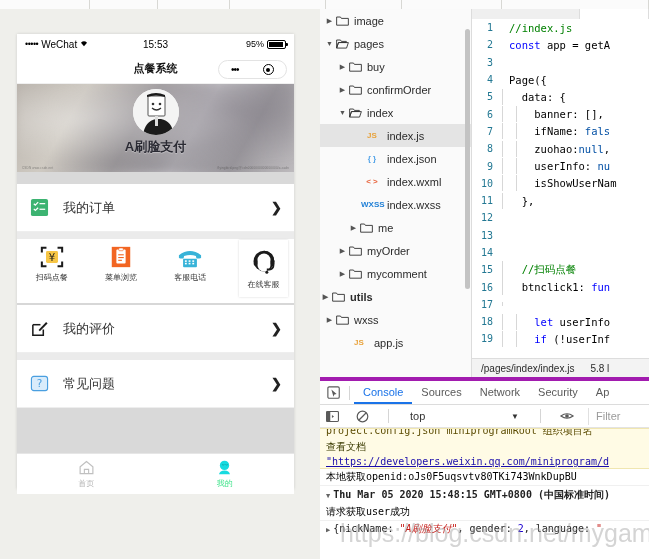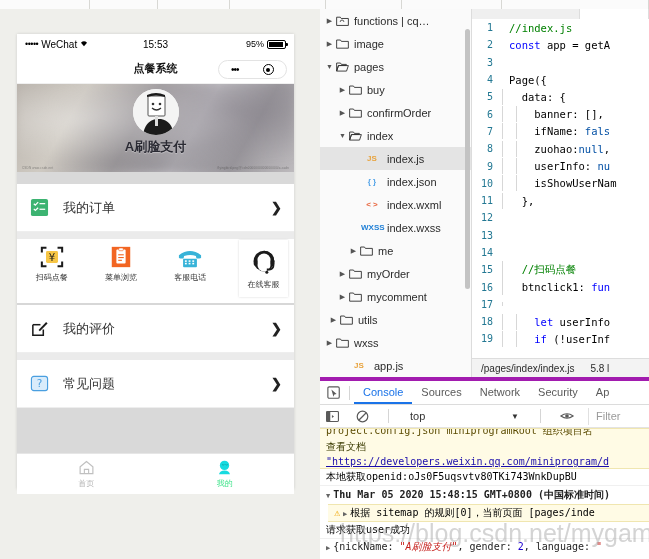--- a/index.html
+++ b/index.html
@@ -475,30 +475,20 @@
             <path d="M7 6.5 q1.5 1.2 3 0 M11 6.5 q1.5 1.2 3 0" stroke="#0b9ea2" stroke-width="0.9" fill="none"></path>
           </svg>
           <span class="tab-label tab-on">我的</span>
         </div>
       </div>
     </div>
   </div>
 
   <div class="tree-pane" id="treePane">
     <div class="tree-scroll"></div>
-  <div class="tnode" style="padding-left: 4px;">
-        <span class="arrow">▶</span>
-        <span class="fico">
-          <svg width="13" height="11" viewBox="0 0 14 12">
-            <path d="M0.6 2.4 h4 l1 1.4 h7.8 v7.6 H0.6 z" stroke="#333" stroke-width="1" fill="none"></path>
-            <path d="M4.5 7.5 a2 2 0 0 1 4 0" stroke="#333" stroke-width="0.9" fill="none"></path>
-          </svg>
-        </span>
-        <span class="tlabel">functions | cq…</span>
-      </div>
       <div class="tnode" style="padding-left: 4px;">
         <span class="arrow">▶</span>
         <span class="fico">
           <svg width="13" height="11" viewBox="0 0 14 12">
             <path d="M0.6 2.2 h4.2 l1 1.5 h7.6 v7.4 H0.6 z" stroke="#333" stroke-width="1" fill="none"></path>
           </svg>
         </span>
         <span class="tlabel">image</span>
       </div>
       <div class="tnode" style="padding-left: 4px;">
@@ -579,21 +569,21 @@
       </div>
       <div class="tnode" style="padding-left: 17px;">
         <span class="arrow">▶</span>
         <span class="fico">
           <svg width="13" height="11" viewBox="0 0 14 12">
             <path d="M0.6 2.2 h4.2 l1 1.5 h7.6 v7.4 H0.6 z" stroke="#333" stroke-width="1" fill="none"></path>
           </svg>
         </span>
         <span class="tlabel">mycomment</span>
       </div>
-      <div class="tnode" style="padding-left: 8px;">
+      <div class="tnode" style="padding-left: 0; font-weight: bold;">
         <span class="arrow">▶</span>
         <span class="fico">
           <svg width="13" height="11" viewBox="0 0 14 12">
             <path d="M0.6 2.2 h4.2 l1 1.5 h7.6 v7.4 H0.6 z" stroke="#333" stroke-width="1" fill="none"></path>
           </svg>
         </span>
         <span class="tlabel">utils</span>
       </div>
       <div class="tnode" style="padding-left: 4px;">
         <span class="arrow">▶</span>
@@ -687,19 +677,18 @@
         </svg>
       </span>
       <span class="filter-box">Filter</span>
     </div>
     <div class="console-body" id="consoleBody">
       <div class="warnblk" style="border-bottom: none; height: 11px; overflow: hidden; padding-top: 0px;"><span class="clipped" style="position:relative;top:-5px;white-space:nowrap">project.config.json  miniprogramRoot  组织项目名</span></div>
         <div class="warnblk" style="border: none;"><span style="color:#3b3b00">查看文档</span></div>
         <div class="warnblk" style="border-top: none;"><span class="lnk" style="white-space:nowrap">"https://developers.weixin.qq.com/miniprogram/d</span></div>
         <div class="msg"><span style="font-family:'Liberation Sans',sans-serif">本地获取</span>openid:oJs0F5uqsvtv80TKi743WnkDupBU</div>
         <div class="grp-hdr"><span class="tri">▼</span>Thu Mar 05 2020 15:48:15 GMT+0800 (中国标准时间)</div>
-        <div class="warnblk" style="margin-left: 8px;"><span class="warn-ico">⚠</span><span class="tri">▶</span><span style="white-space:nowrap">根据 sitemap 的规则[0]，当前页面 [pages/inde</span></div>
         <div class="msg"><span style="font-family:'Liberation Sans',sans-serif">请求获取</span>user成功</div>
         <div class="objline"><span class="tri">▶</span>{nickName: <span class="str">"A刷脸支付"</span>, gender: <span class="num">2</span>, language: <span class="str">"</span></div>
         <div class="watermark">https://blog.csdn.net/mygame668</div>
     </div>
   </div>
 </div>
 
 </body></html>

